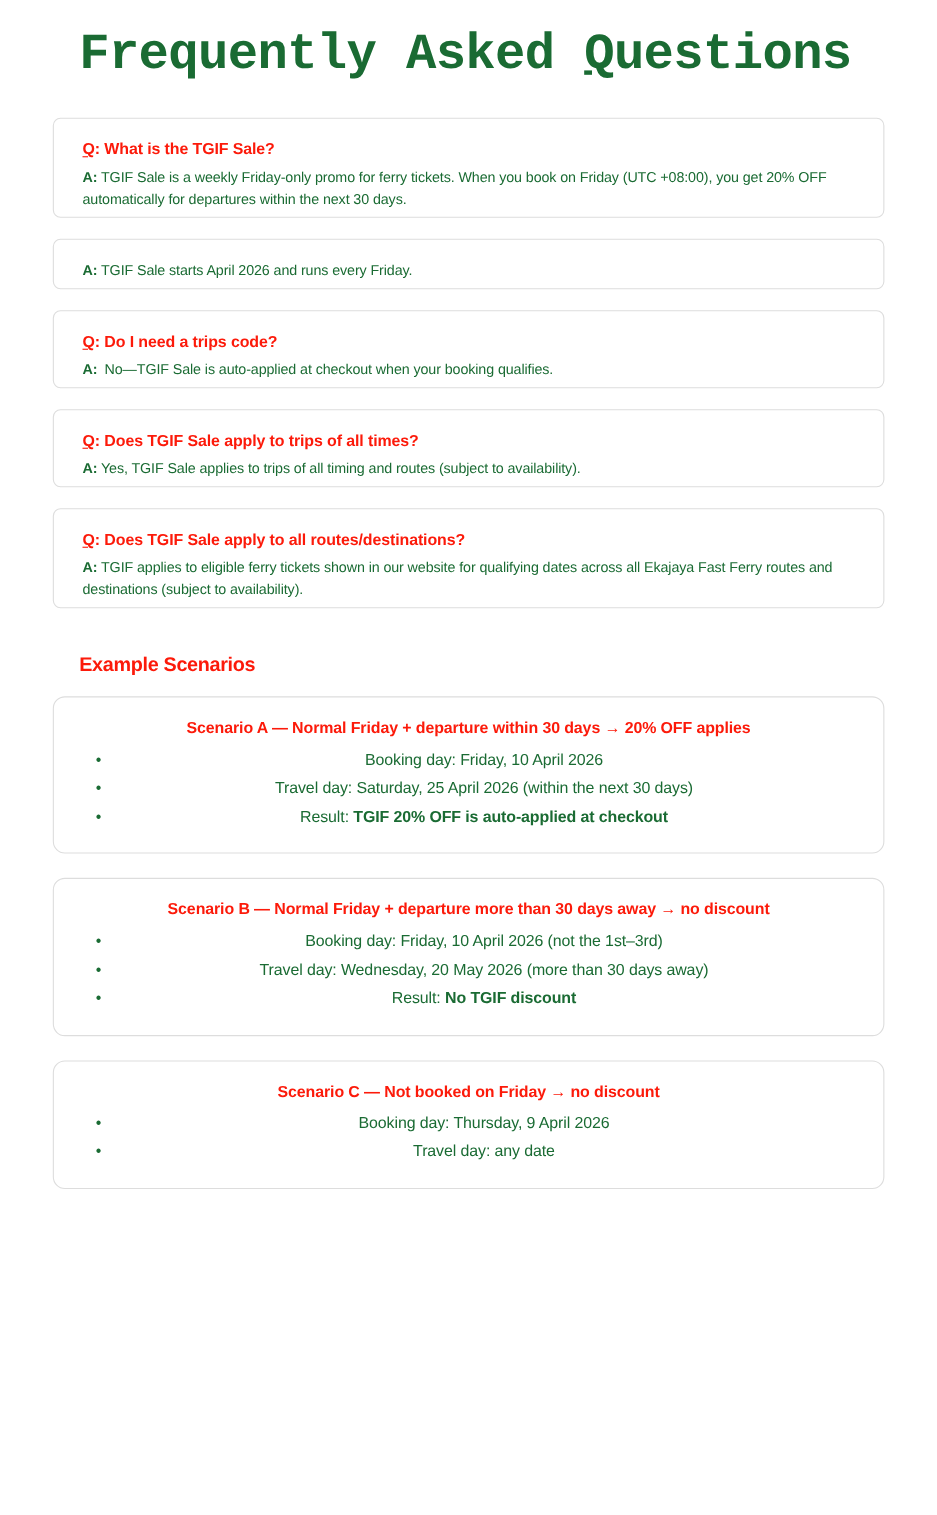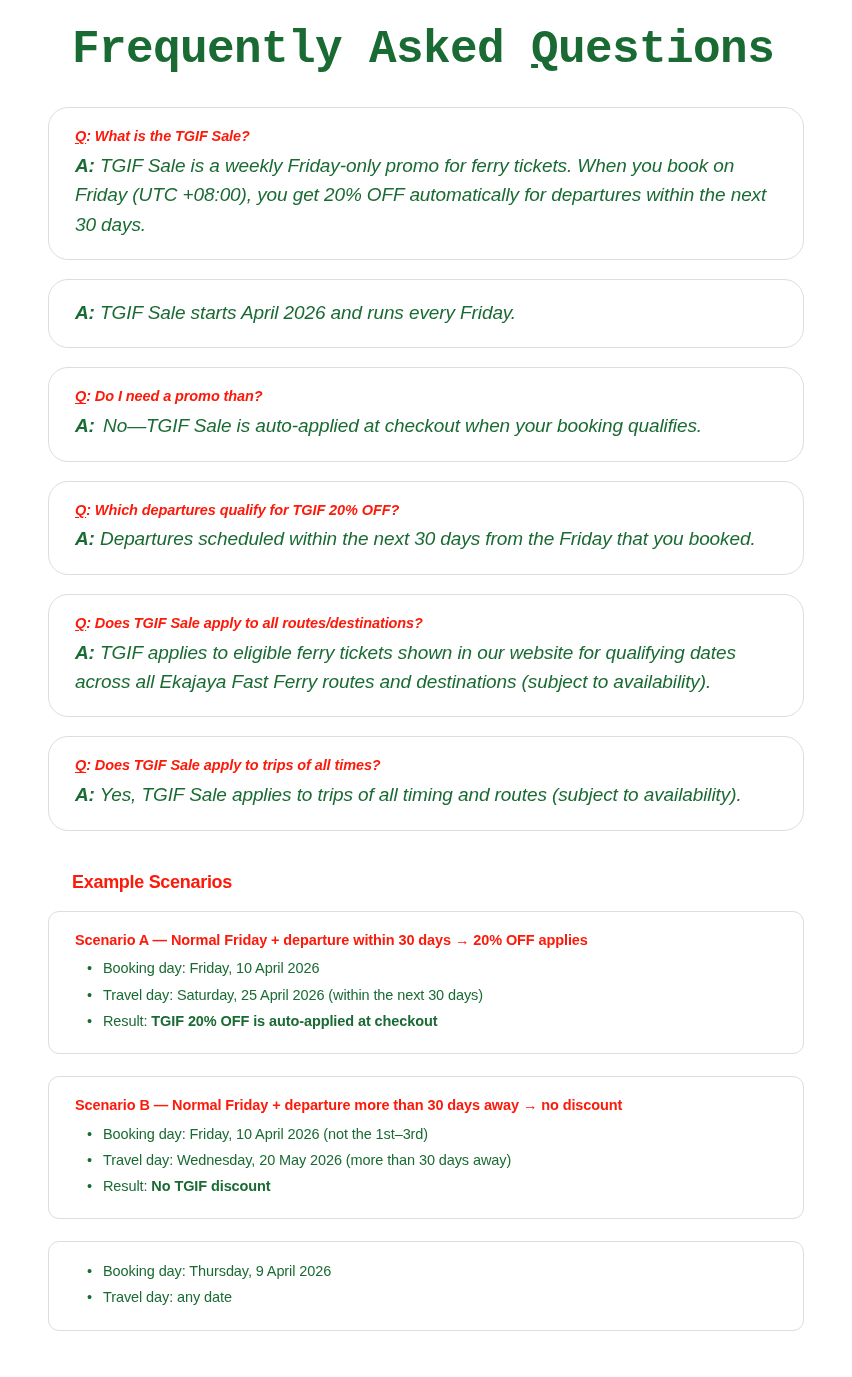--- a/index.html
+++ b/index.html
@@ -35,37 +35,36 @@
     font-family:Liberation Mono, monospace;
   }
   .page-title .u{ text-decoration:underline; text-underline-offset:2px; }
 
   .cards{
     padding:30px 48px 0 48px;
   }
   .faq-card{
     background:var(--card-bg);
     border:1px solid var(--card-border);
-    border-radius:20px;
-    padding:18px 26px 20px 26px;
+    border-radius:7px;
+    padding:18px 26px 6px 26px;
     margin-bottom:19px;
-    font-style:italic;
   }
   .faq-q{
     color:var(--red);
     font-weight:bold;
     font-size:14.5px;
     line-height:1.5;
     margin:0 0 3px 0;
     letter-spacing:-0.1px;
   }
   .faq-q .qmark{ text-decoration:underline; text-underline-offset:2px;}
   .faq-a{
     color:var(--green);
-    font-size:19px;
+    font-size:13px;
     line-height:1.55;
     margin:0;
     letter-spacing:-0.1px;
   }
   .faq-a .alabel{ font-weight:bold; }
   .faq-a .alabel.pad{ margin-right:3px; }
 
   .section-title{
     color:var(--red);
     font-size:18px;
@@ -76,20 +75,21 @@
   }
   .scenarios{
     padding:18px 48px 27px 48px;
   }
   .scenario-card{
     background:var(--card-bg);
     border:1px solid var(--card-border);
     border-radius:11px;
     padding:18px 26px 20px 26px;
     margin-bottom:22px;
+    text-align:center;
   }
   .scenario-card:last-child{ margin-bottom:0; }
   .scenario-head{
     color:var(--red);
     font-weight:bold;
     font-size:14.5px;
     margin:0 0 6px 0;
     line-height:1.5;
     letter-spacing:-0.1px;
   }
@@ -125,34 +125,30 @@
 
   <div class="cards" id="faq-list">
       <div class="faq-card">
         <p class="faq-q"><span class="qmark">Q</span><span>: </span><span>What is the TGIF Sale?</span></p>
         <p class="faq-a"><span class="alabel">A:</span><span> TGIF Sale is a weekly Friday-only promo for ferry tickets. When you book on Friday (UTC +08:00), you get 20% OFF automatically for departures within the next 30 days.</span></p>
       </div>
       <div class="faq-card">
         <p class="faq-a"><span class="alabel">A:</span><span> TGIF Sale starts April 2026 and runs every Friday.</span></p>
       </div>
       <div class="faq-card">
-        <p class="faq-q"><span class="qmark">Q</span><span>: </span><span>Do I need a promo than?</span></p>
+        <p class="faq-q"><span class="qmark">Q</span><span>: </span><span>Do I need a trips code?</span></p>
         <p class="faq-a"><span class="alabel pad">A:</span><span> No—TGIF Sale is auto-applied at checkout when your booking qualifies.</span></p>
       </div>
       <div class="faq-card">
-        <p class="faq-q"><span class="qmark">Q</span><span>: </span><span>Which departures qualify for TGIF 20% OFF?</span></p>
-        <p class="faq-a"><span class="alabel">A:</span><span> Departures scheduled within the next 30 days from the Friday that you booked.</span></p>
+        <p class="faq-q"><span class="qmark">Q</span><span>: </span><span>Does TGIF Sale apply to trips of all times?</span></p>
+        <p class="faq-a"><span class="alabel">A:</span><span> Yes, TGIF Sale applies to trips of all timing and routes (subject to availability).</span></p>
       </div>
       <div class="faq-card">
         <p class="faq-q"><span class="qmark">Q</span><span>: </span><span>Does TGIF Sale apply to all routes/destinations?</span></p>
         <p class="faq-a"><span class="alabel">A:</span><span> TGIF applies to eligible ferry tickets shown in our website for qualifying dates across all Ekajaya Fast Ferry routes and destinations (subject to availability).</span></p>
-      </div>
-      <div class="faq-card">
-        <p class="faq-q"><span class="qmark">Q</span><span>: </span><span>Does TGIF Sale apply to trips of all times?</span></p>
-        <p class="faq-a"><span class="alabel">A:</span><span> Yes, TGIF Sale applies to trips of all timing and routes (subject to availability).</span></p>
       </div>
     </div>
 
   <h2 class="section-title">Example Scenarios</h2>
 
   <div class="scenarios" id="scenario-list">
       <div class="scenario-card">
         <p class="scenario-head">Scenario A — Normal Friday + departure within 30 days → 20% OFF applies</p>
         <ul class="scenario-list">
           <li><span class="bullet">•</span><span>Booking day: </span><span>Friday, 10 April 2026</span></li>
@@ -162,20 +158,21 @@
       </div>
       <div class="scenario-card">
         <p class="scenario-head">Scenario B — Normal Friday + departure more than 30 days away → no discount</p>
         <ul class="scenario-list">
           <li><span class="bullet">•</span><span>Booking day: </span><span>Friday, 10 April 2026 (not the 1st–3rd)</span></li>
           <li><span class="bullet">•</span><span>Travel day: </span><span>Wednesday, 20 May 2026 (more than 30 days away)</span></li>
           <li><span class="bullet">•</span><span>Result: </span><span class="strong">No TGIF discount</span></li>
         </ul>
       </div>
       <div class="scenario-card">
+        <p class="scenario-head">Scenario C — Not booked on Friday → no discount</p>
         <ul class="scenario-list">
           <li><span class="bullet">•</span><span>Booking day: </span><span>Thursday, 9 April 2026</span></li>
           <li><span class="bullet">•</span><span>Travel day: </span><span>any date</span></li>
         </ul>
       </div>
     </div>
 
 </div>
 
 </body></html>

